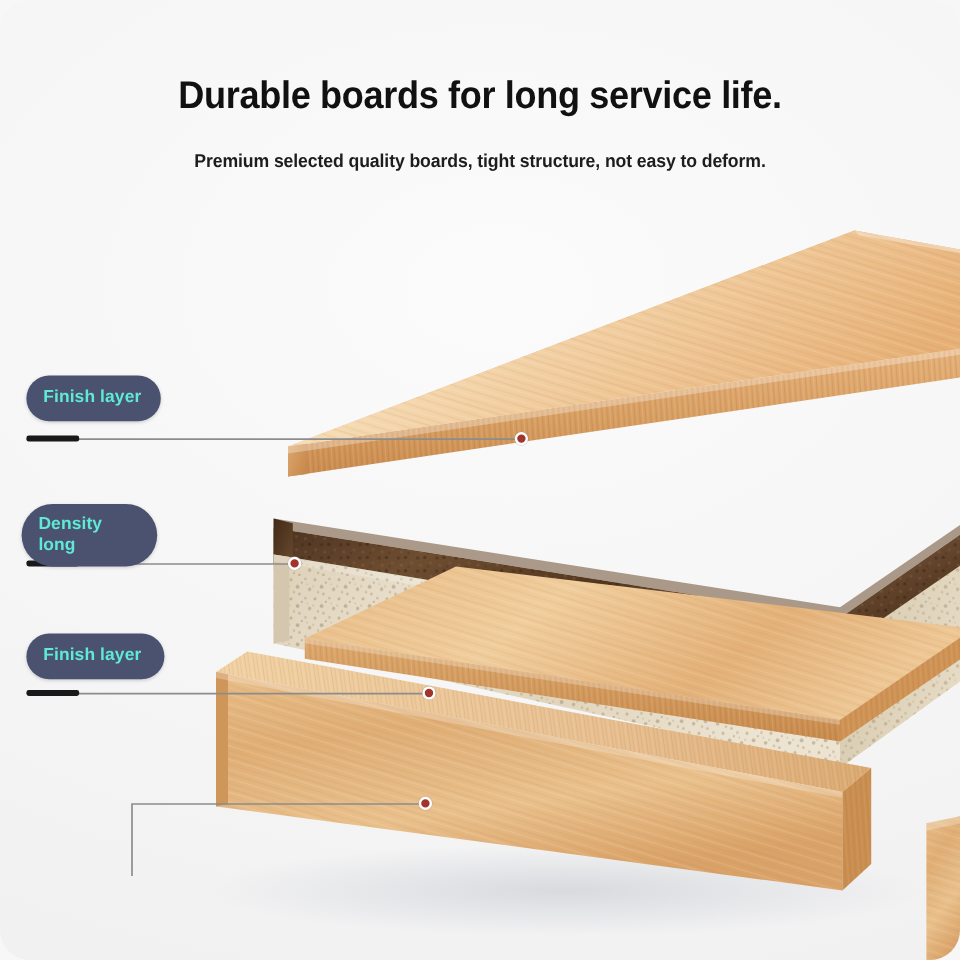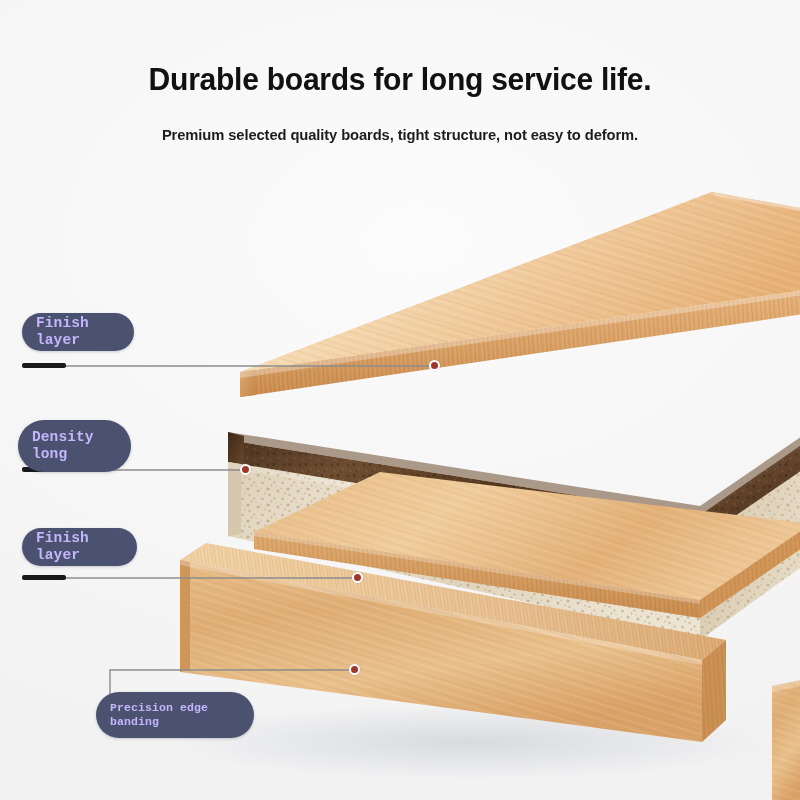--- a/index.html
+++ b/index.html
@@ -15,20 +15,21 @@
     background: #f7f7f7;
   }
 
   #stage {
     position: relative;
     width: 800px;
     height: 800px;
     background:
       radial-gradient(ellipse 900px 600px at 52% 30%, #fbfbfb 0%, #f6f6f6 55%, #f1f1f2 100%);
     overflow: hidden;
+    border-radius: 25px;
   }
 
   
   .header {
     position: absolute;
     left: 0; right: 0;
     top: 62px;
     text-align: center;
     z-index: 40;
   }
@@ -53,29 +54,28 @@
   #art {
     position: absolute;
     inset: 0;
     z-index: 10;
   }
 
   
   .pill {
     position: absolute;
     background: #4b5270;
-    color: #c4b5fd;
+    color: #5eead4;
     border-radius: 999px;
     font-weight: 700;
     letter-spacing: 0.1px;
     display: flex;
     align-items: center;
     box-shadow: 0 1px 3px rgba(40,45,65,0.22);
     z-index: 60;
-    font-family: Liberation Mono, monospace;
   }
   .pill span { display: block; line-height: 1.18; }
 
   
   .stub {
     position: absolute;
     height: 5px;
     background: #19191b;
     border-radius: 2px;
     z-index: 58;
@@ -332,18 +332,14 @@
 
   <div class="pill" style="left:18px; top:420px; width:113px; height:52px; padding:16px 14px; font-size:14.5px; flex-direction:column; align-items:flex-start; justify-content:center;">
     <span>Density</span>
     <span>long</span>
   </div>
 
   <div class="pill" style="left:22px; top:528px; width:115px; height:38px; padding:0 14px; font-size:14.5px;">
     <span>Finish layer</span>
   </div>
 
-  <div class="pill" style="left:96px; top:692px; width:158px; height:46px; padding:0 14px; font-size:11.5px; flex-direction:column; align-items:flex-start; justify-content:center;">
-    <span>Precision edge</span>
-    <span>banding</span>
-  </div>
 
 </div>
 
 </body></html>

